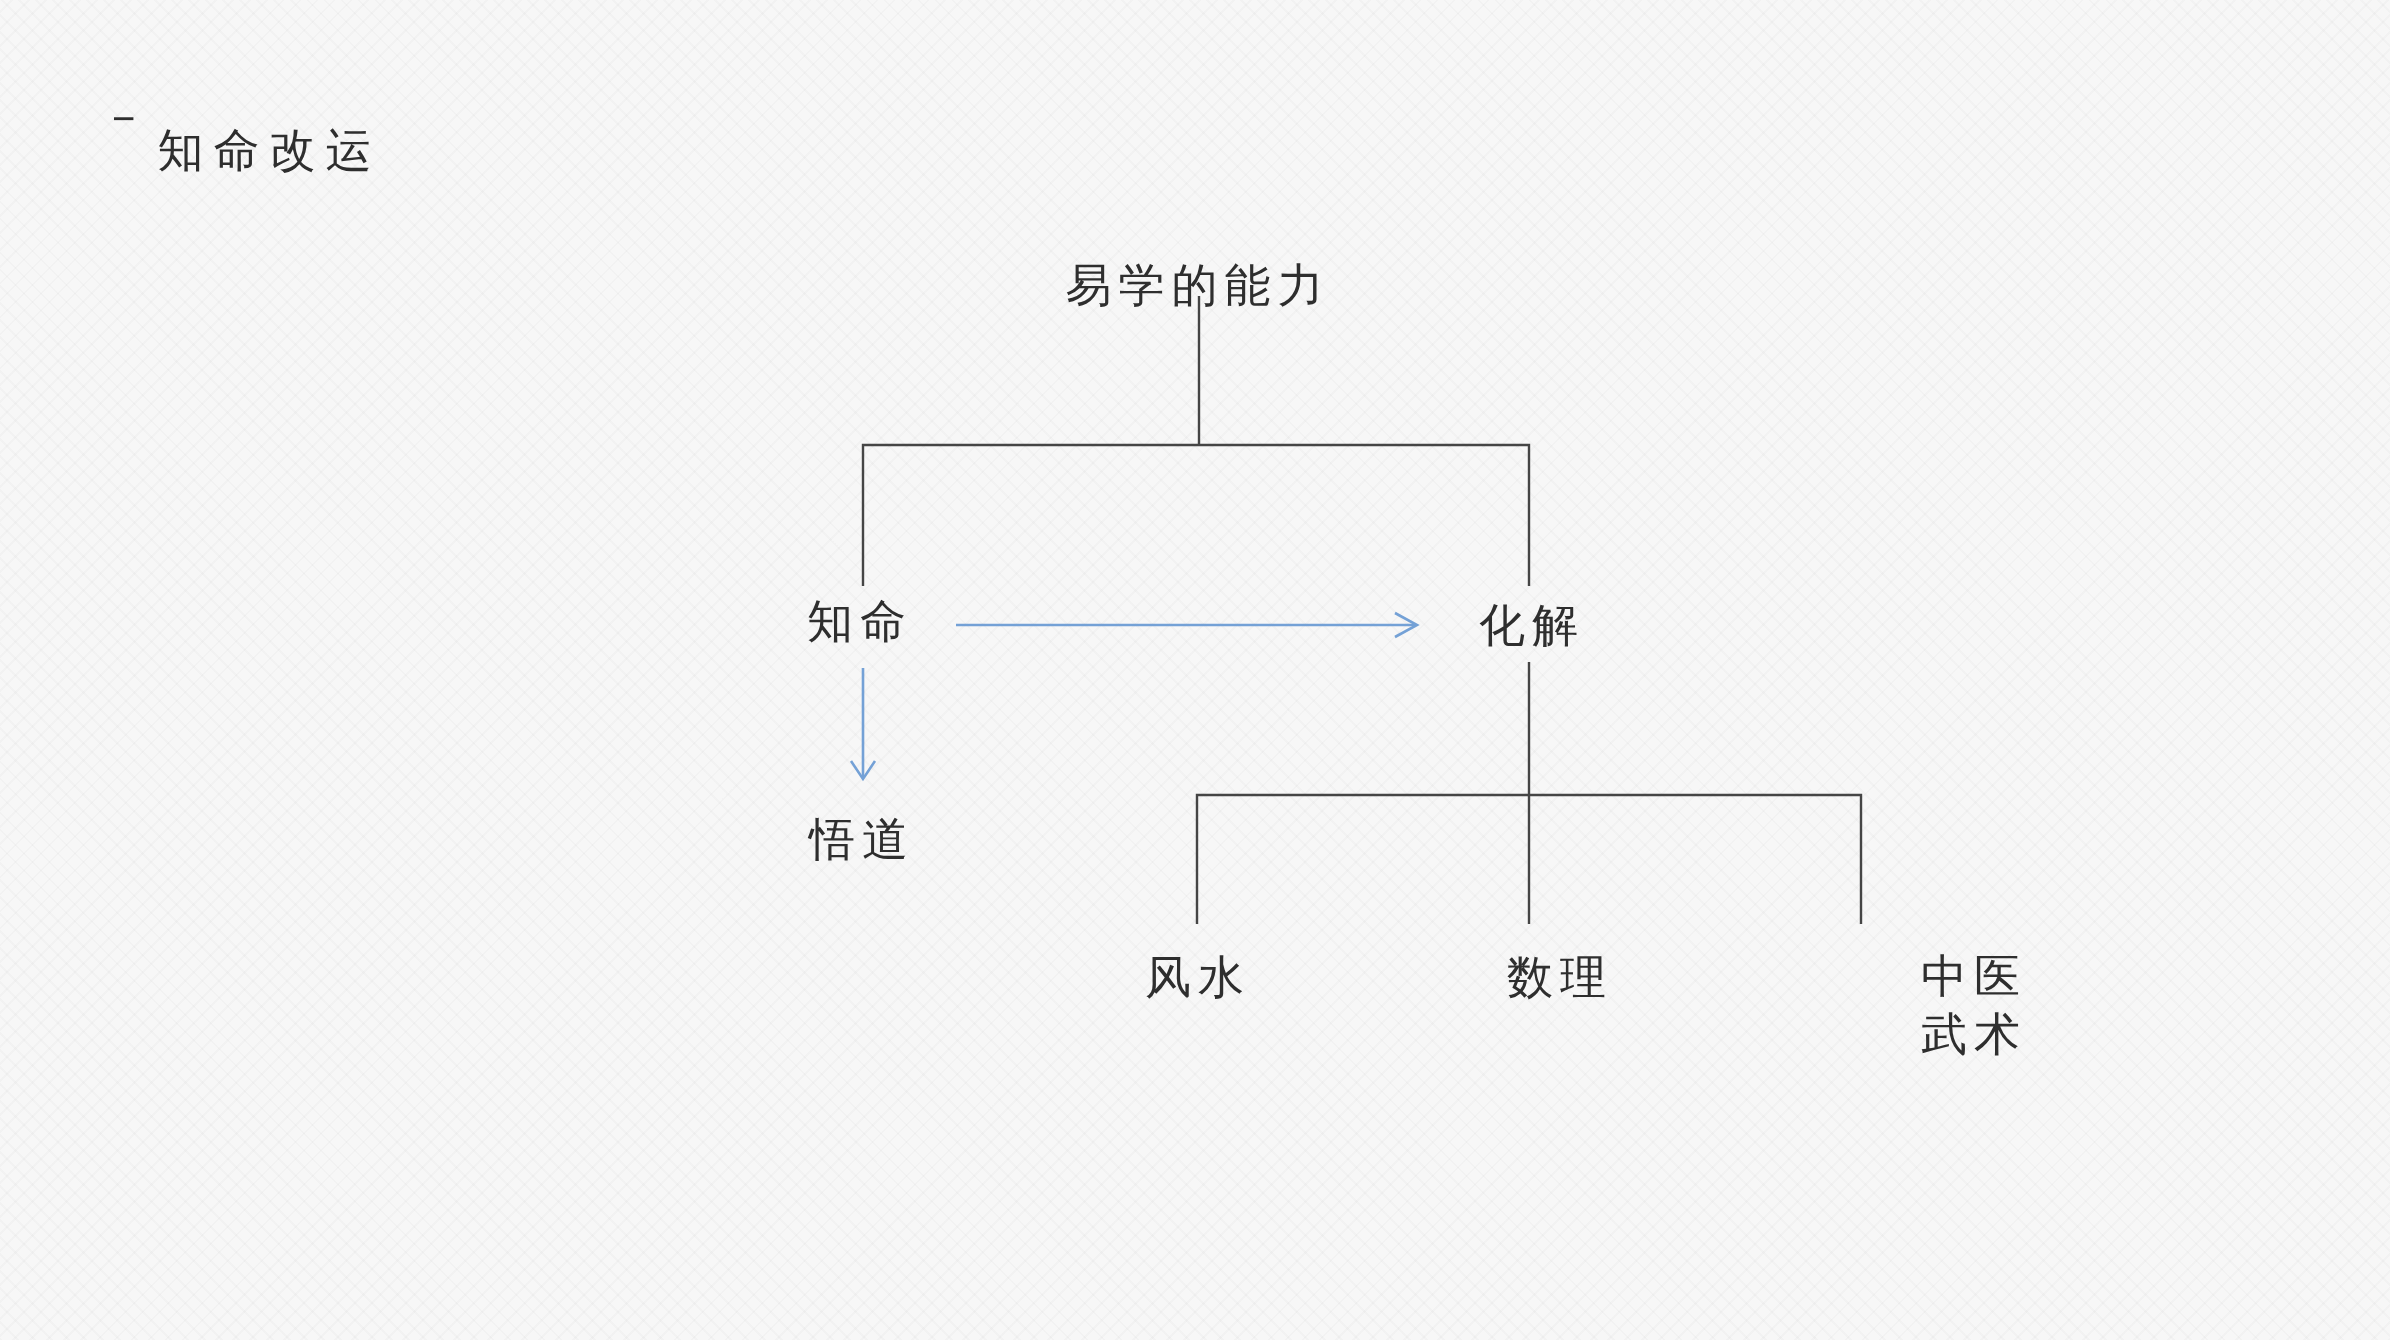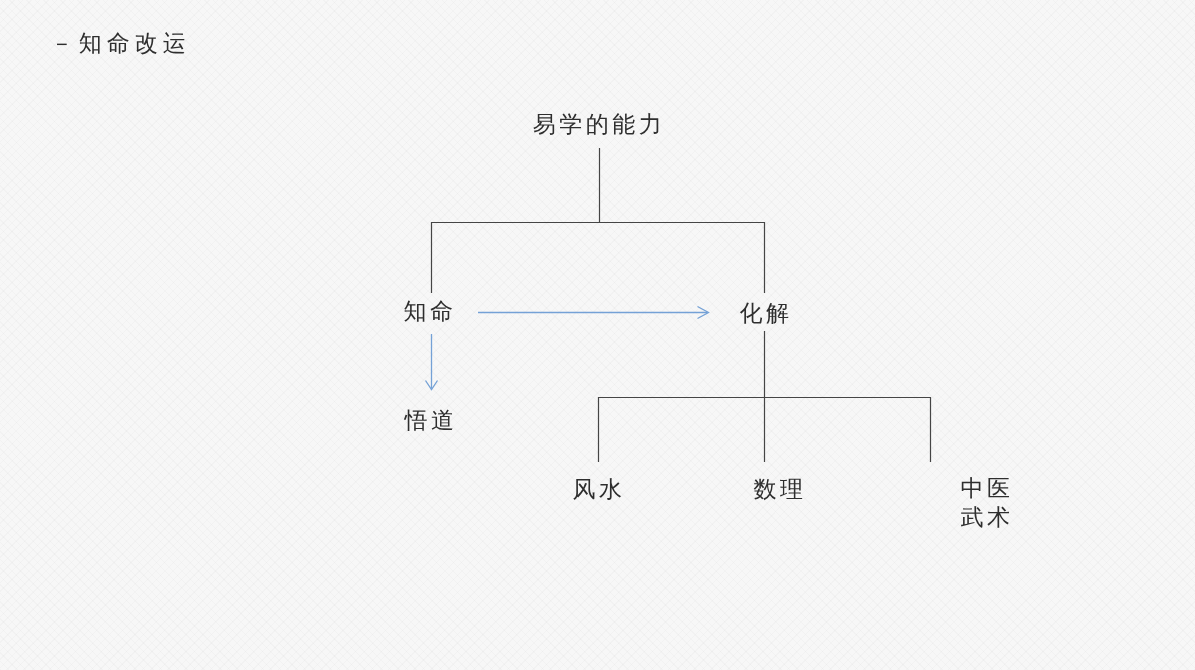--- a/index.html
+++ b/index.html
@@ -21,21 +21,21 @@
   .outline-topic{
     position:absolute;left:56px;top:28px;
     display:flex;align-items:center;gap:11px;
     cursor:default;
   }
   .collapse-toggle{
     font-size:20px;color:var(--text);line-height:1;
     cursor:pointer;user-select:none;
   }
   .outline-title{
-    font-size:23px;letter-spacing:5px;color:var(--text);white-space:nowrap;
+    font-size:23px;letter-spacing:5px;color:var(--text);white-space:nowrap;margin-top:32px;
   }
   svg.connectors{position:absolute;left:0;top:0;}
   .tree-edge{stroke:var(--line);stroke-width:1.2;fill:none;}
   .rel-edge{stroke:var(--arrow);stroke-width:1.3;fill:none;}
   .topic{
     position:absolute;transform:translate(-50%,-50%);
     font-size:23px;letter-spacing:3.5px;line-height:29px;
     color:var(--text);white-space:nowrap;text-align:center;cursor:default;
   }
 </style>
@@ -62,21 +62,21 @@
     <g>
       <path class="rel-edge" d="M478 312.5 H707.5"></path>
       <path class="rel-edge" d="M697.5 306.5 L708.5 312.5 L697.5 318.5"></path>
     </g>
     <g>
       <path class="rel-edge" d="M431.5 334 V388.5"></path>
       <path class="rel-edge" d="M425.5 380.5 L431.5 389.5 L437.5 380.5"></path>
     </g>
   </svg>
 
-  <div class="topic" style="left:599px;top:124px;">易学的能力</div>
+  <div class="topic" style="left:599px;top:143px;">易学的能力</div>
 
   <div class="topic" style="left:430px;top:313px;font-family:Liberation Mono, monospace;">知命</div>
 
   <div class="topic" style="left:766px;top:313px;">化解</div>
 
   <div class="topic" style="left:431px;top:420px;text-align:right;">悟道</div>
 
   <div class="topic" style="left:599px;top:489px;">风水</div>
 
   <div class="topic" style="left:780px;top:489px;">数理</div>

